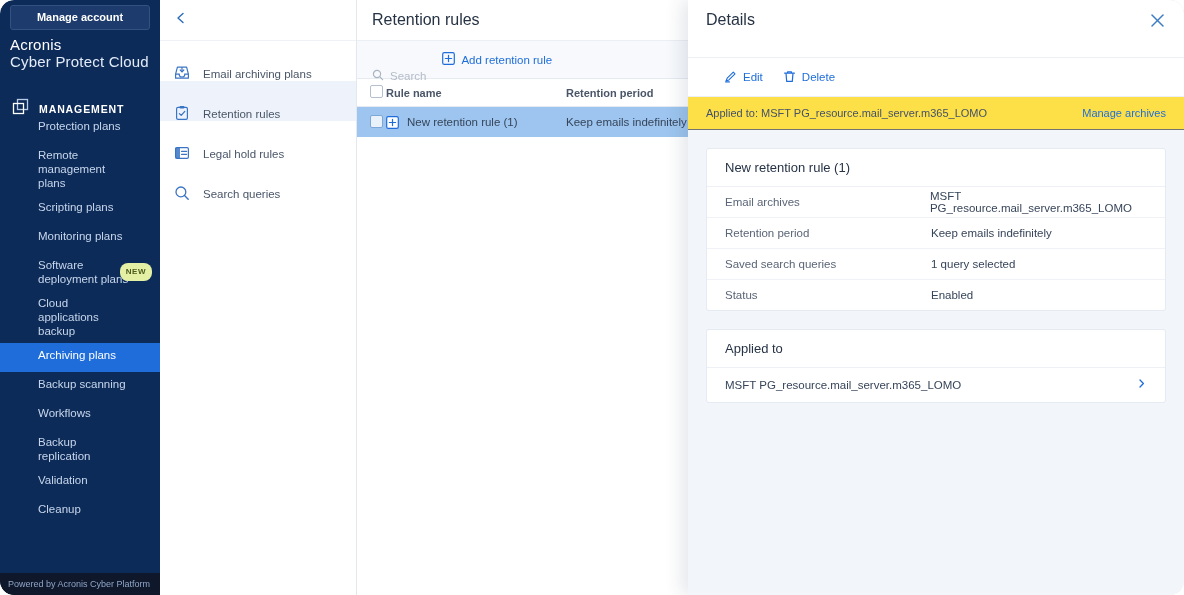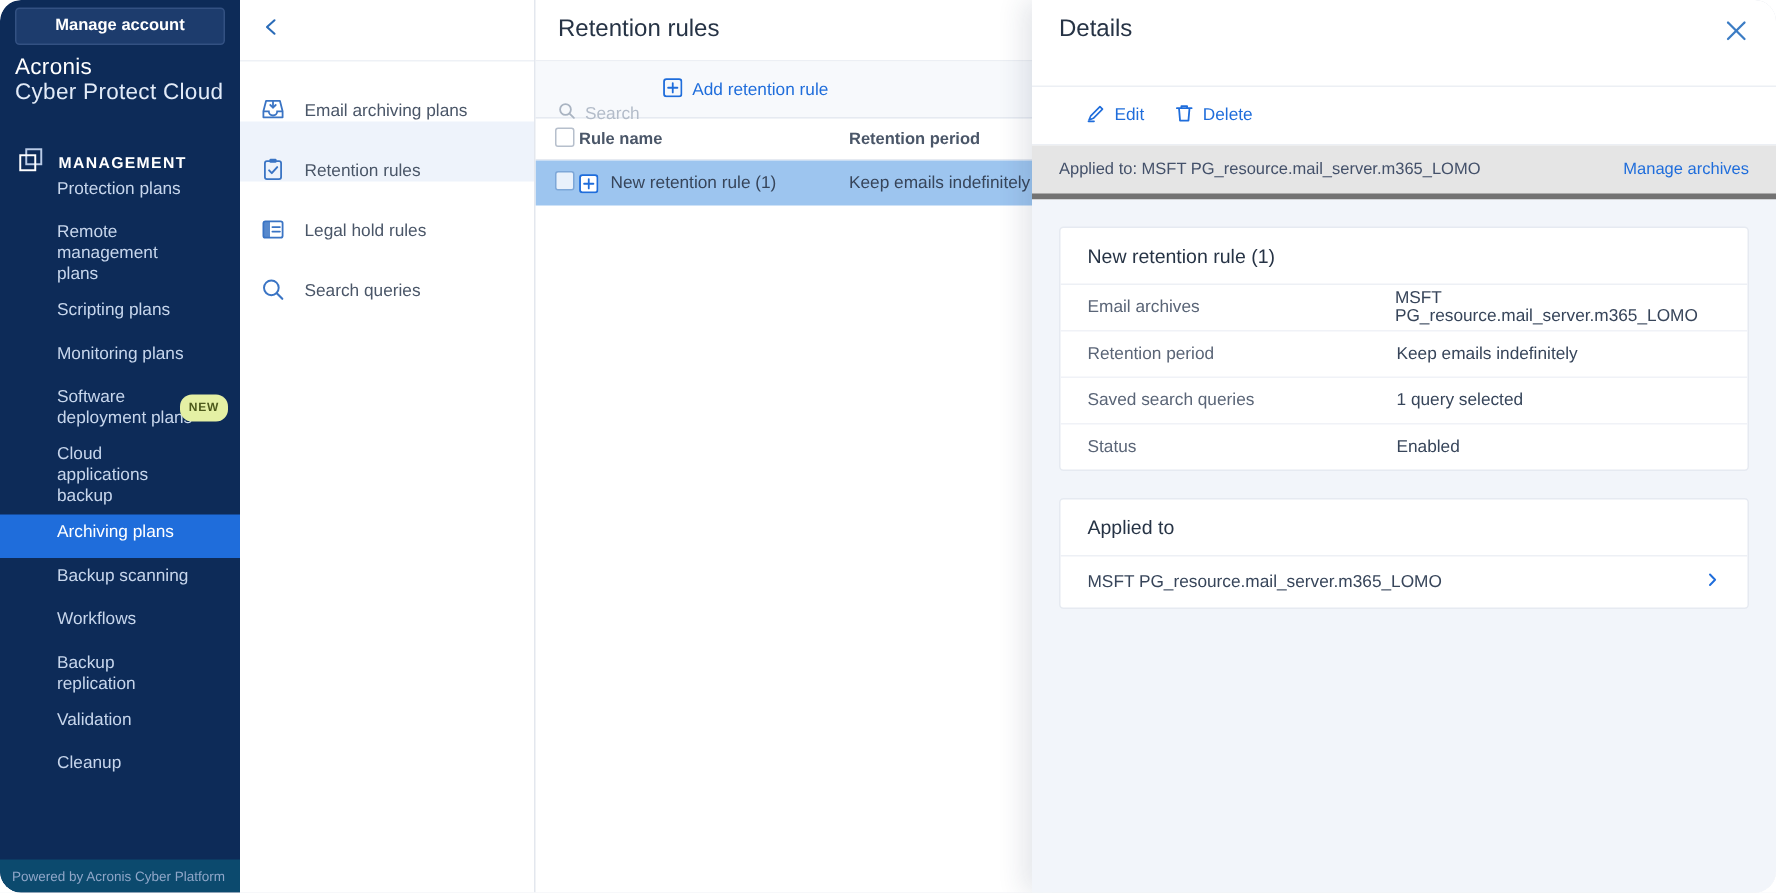--- a/index.html
+++ b/index.html
@@ -102,21 +102,21 @@
     letter-spacing: .5px;
     border-radius: 8px;
     padding: 2px 6px;
   }
   #sidebar-footer {
     position: absolute;
     left: 0; bottom: 0;
     width: 160px;
     height: 22px;
     line-height: 22px;
-    background: #0c4a6e;
+    background: #0f172a;
     color: #8fa6c8;
     font-size: 9px;
     padding-left: 8px;
     box-sizing: border-box;
     border-bottom-left-radius: 14px;
   }
   #nav-clip {
     position: absolute;
     left: 0; top: 114px;
     width: 160px;
@@ -263,22 +263,22 @@
     font-size: 11.5px;
     color: #1f6ddb;
     cursor: pointer;
   }
   #applied-bar {
     height: 32px;
     display: flex;
     align-items: center;
     justify-content: space-between;
     padding: 0 18px 0 18px;
-    background: #e5e5e5;
-    border-bottom: 4px solid #737373;
+    background: #fde047;
+    border-bottom: 1px solid #737373;
     font-size: 11px;
     color: #44516a;
     text-align: right;
   }
   #manage-archives-link { color: #1f6ddb; cursor: pointer; font-size: 11px; }
   #details-body {
     background: #f2f5fa;
     height: 525px;
     padding: 18px 18px 0 18px;
     box-sizing: border-box;

